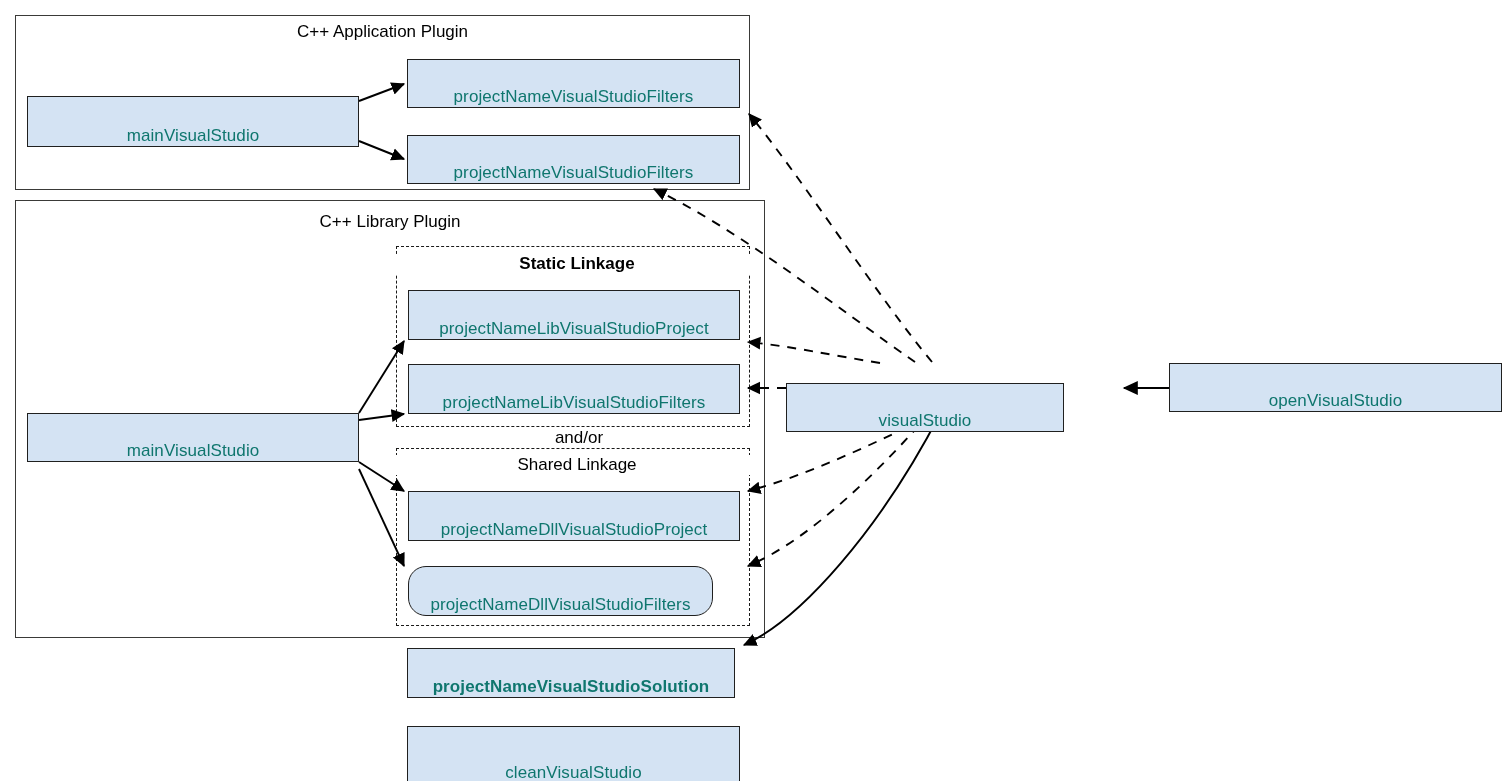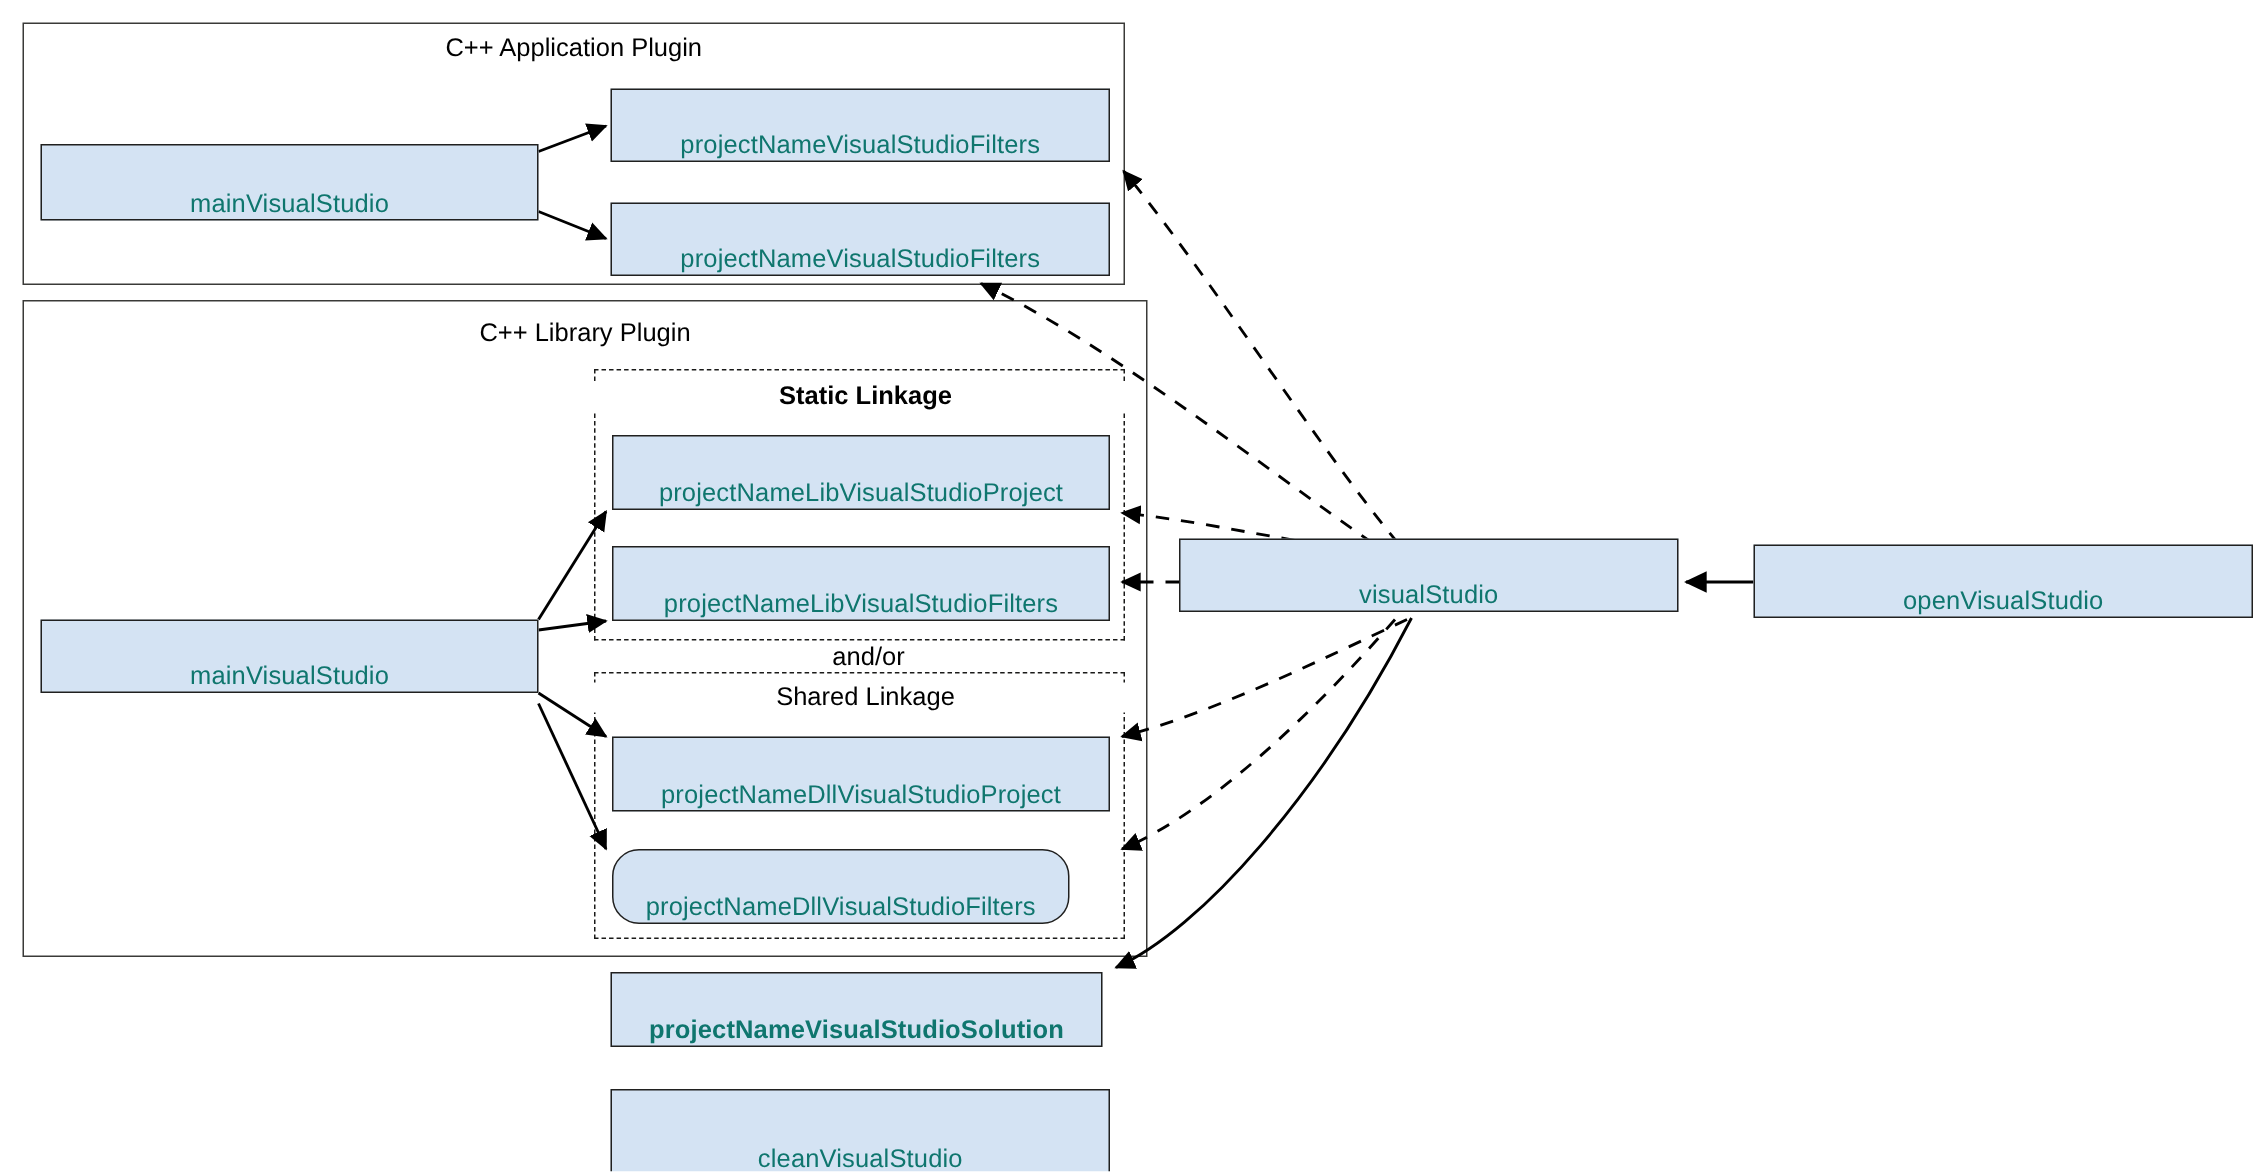--- a/index.html
+++ b/index.html
@@ -162,21 +162,21 @@
   </div>
 
   <div class="node" style="left:407px; top:648px; width:328px; height:50px;font-weight:bold;">
     <span>projectNameVisualStudioSolution</span>
   </div>
 
   <div class="node" style="left:407px; top:726px; width:333px; height:58px;">
     <span>cleanVisualStudio</span>
   </div>
 
-  <div class="node" style="left:786px; top:359px; width:333px; height:49px;">
+  <div class="node" style="left:786px; top:383px; width:278px; height:49px;">
     <span>visualStudio</span>
   </div>
 
   <div class="node" style="left:1169px; top:363px; width:333px; height:49px;">
     <span>openVisualStudio</span>
   </div>
 
 </div>
 
 </body></html>

